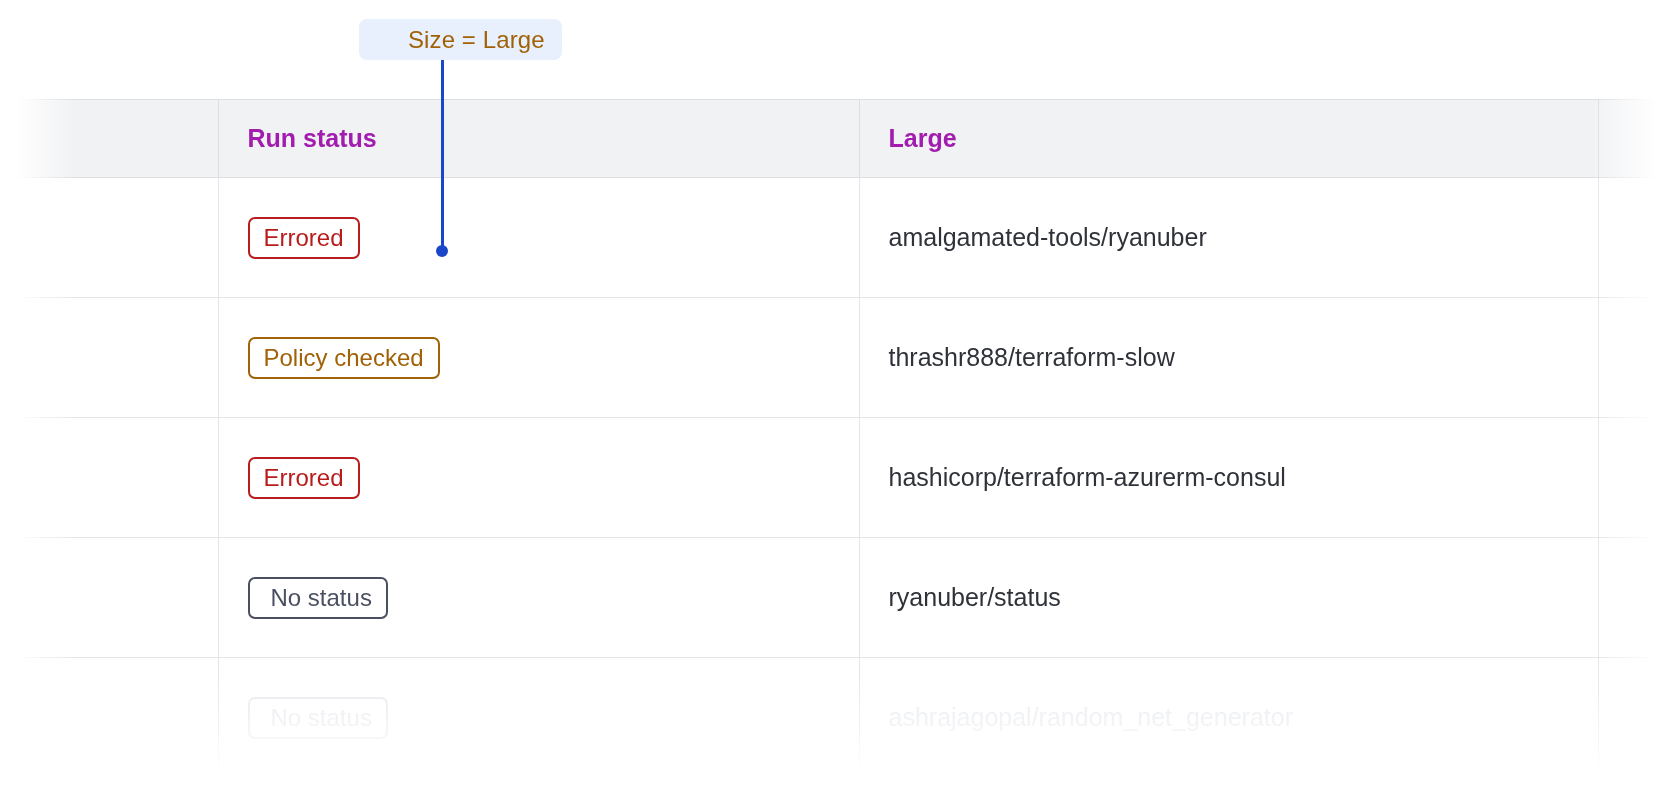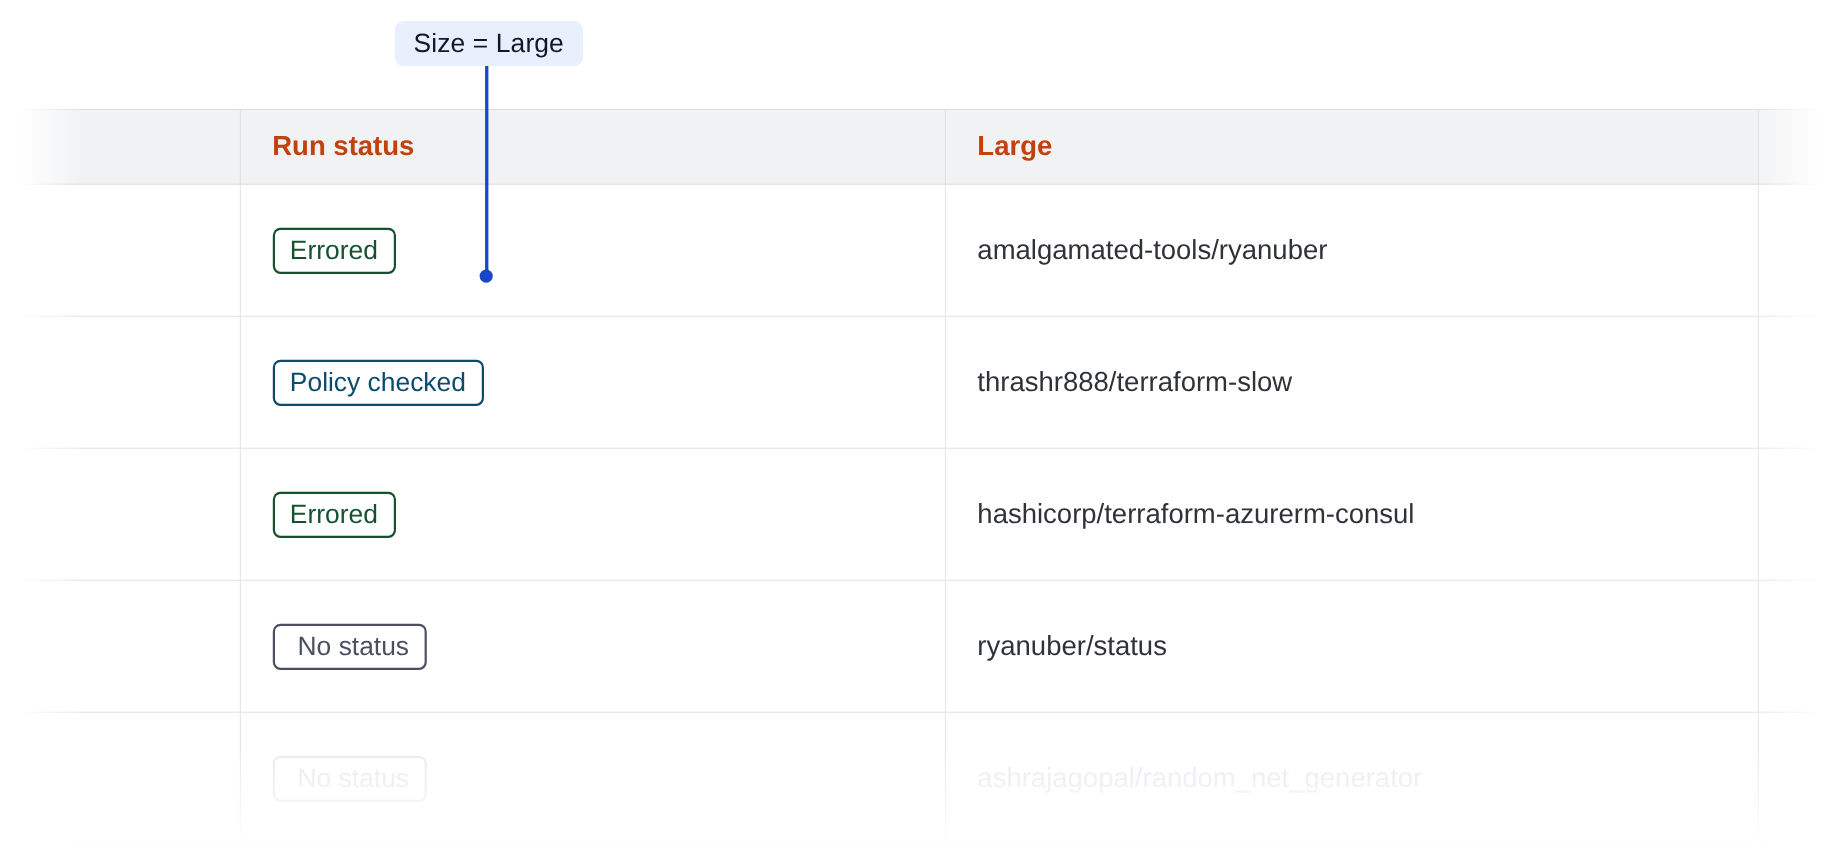--- a/index.html
+++ b/index.html
@@ -31,23 +31,24 @@
     align-items: center;
     padding: 0 17px;
     border-radius: 8px;
     background: #E8EFFD;
     box-sizing: border-box;
     z-index: 40;
   }
   .annotation-label {
     font-size: 24px;
     line-height: 1;
-    color: #0f172a;
+    color: #a16207;
     white-space: nowrap;
     letter-spacing: 0.1px;
+    margin-left: 32px;
   }
   .pointer-line {
     position: absolute;
     left: 441px;
     top: 57px;
     width: 3px;
     height: 194px;
     background: #1A46C8;
     z-index: 39;
   }
@@ -80,27 +81,27 @@
   table.runs col.c-spacer { width: 218px; }
   table.runs col.c-status { width: 641px; }
   table.runs col.c-repo   { width: 739px; }
   table.runs col.c-tail   { width: 74px; }
 
   table.runs thead th {
     background: #F1F2F4;
     border-top: 1px solid #DCDEE2;
     border-bottom: 1px solid #DCDEE2;
     border-right: 1px solid #DCDEE2;
-    height: 68px;
+    height: 78px;
     padding: 0 0 0 29px;
     text-align: left;
     vertical-align: middle;
     font-size: 25px;
     font-weight: bold;
-    color: #c2410c;
+    color: #a21caf;
     box-sizing: border-box;
   }
   table.runs thead th.spacer-head,
   table.runs tbody td.spacer-cell { padding: 0; }
   table.runs thead th.tail-head,
   table.runs tbody td.tail-cell { padding: 0; border-right: none; }
 
   table.runs tbody td {
     background: #ffffff;
     border-bottom: 1px solid #E3E5E9;
@@ -124,22 +125,22 @@
     justify-content: center;
     height: 42px;
     padding: 0 14px;
     border-radius: 7px;
     border: 2px solid currentColor;
     font-size: 24px;
     line-height: 1;
     box-sizing: border-box;
     background: transparent;
   }
-  .badge.errored        { color: #14532d; }
-  .badge.policy-checked { color: #0c4a6e; text-align: right; }
+  .badge.errored        { color: #b91c1c; }
+  .badge.policy-checked { color: #a16207; text-align: right; }
   .badge.no-status      { color: #4A5061; padding-left: 21px; }
   tr.faded .badge       { color: #E8EAEE; }
 
   
   .fade-left, .fade-right, .fade-bottom {
     position: absolute;
     pointer-events: none;
     z-index: 30;
   }
   .fade-left {

